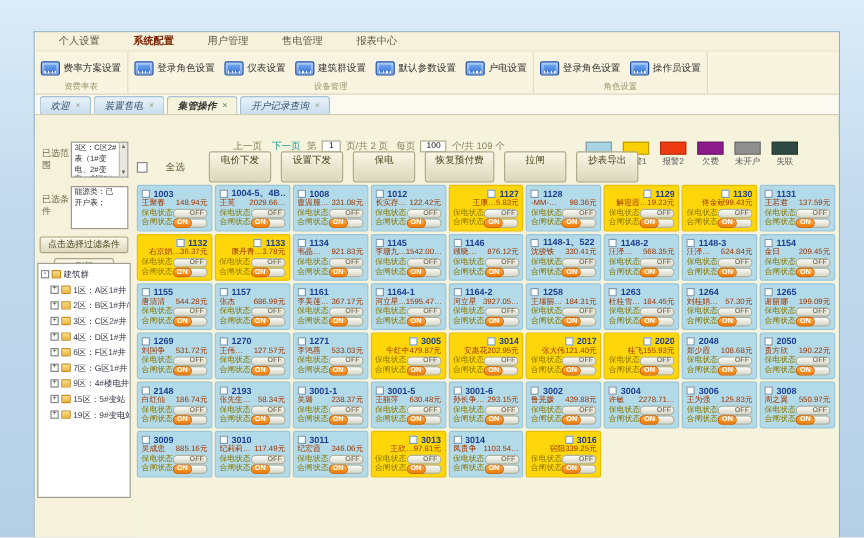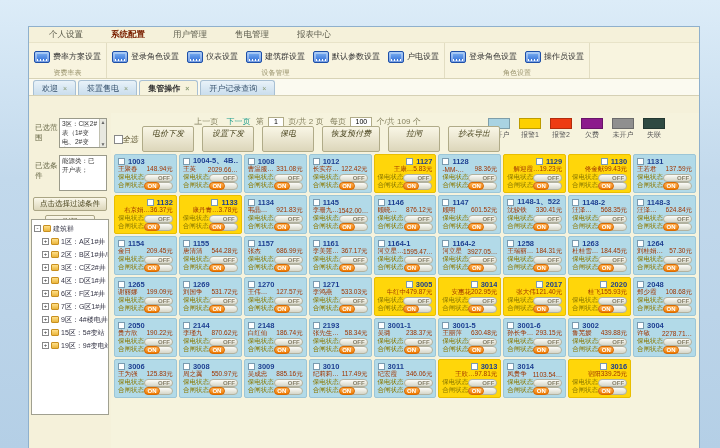--- a/index.html
+++ b/index.html
@@ -38,21 +38,21 @@
     background:linear-gradient(#7fb3f2,#2e6bd6);border:1px solid #1d4fa8;
     box-shadow:inset 0 0 0 2px rgba(255,255,255,.35);}
   .micon::after{content:"";position:absolute;left:2px;right:2px;bottom:1px;height:2px;
     background:repeating-linear-gradient(90deg,#fff 0 1px,transparent 1px 3px);}
   .rglabel{text-align:center;font-size:7px;color:#9a946e;height:10px;line-height:9px;}
   
   .tabrow{height:17px;background:#fbfaf0;border-bottom:1px solid #d5d0b4;display:flex;
     align-items:flex-end;padding-left:4px;gap:2px;}
   .tab{height:15px;display:flex;align-items:center;gap:5px;padding:0 8px;font-size:8px;
     background:linear-gradient(#e9f2f9,#c9dded);border:1px solid #a8c0d4;border-bottom:none;
-    border-radius:3px 3px 0 0;color:#35506b;white-space:nowrap;}
+    border-radius:3px 3px 0 0;color:#35506b;white-space:nowrap;font-style:italic;}
   .tab.active{background:#f6f3dd;font-weight:bold;color:#333;}
   .tabx{color:#8a9a74;font-size:7px;}
   
   .content{position:absolute;left:0;top:86px;right:0;bottom:0;}
   .sidebar{position:absolute;left:0;top:0;width:82px;bottom:0;background:#f5f1da;font-size:7.5px;}
   .sidelbl{position:absolute;width:24px;color:#6b6b4a;line-height:1.3;}
   .listbox{position:absolute;background:#fff;border:1px solid #9a9a8a;font-size:6.5px;
     color:#333;padding:1px 7px 1px 2px;overflow:hidden;line-height:1.35;}
   .scrollcol{position:absolute;right:0;top:0;bottom:0;width:7px;background:#e8e8e0;
     border-left:1px solid #c0c0b0;display:flex;flex-direction:column;justify-content:space-between;
@@ -77,21 +77,21 @@
   .pglink{margin:0 3px;}
   .pglink.next{color:#1f9e8e;}
   .pgin{width:16px;height:10px;border:1px solid #b0ab88;background:#fff;font-size:7px;
     text-align:center;font-family:"Liberation Sans",sans-serif;margin:0 2px;vertical-align:middle;}
   .pgin.wide{width:22px;}
   .legend{position:absolute;right:34px;top:5px;display:flex;gap:9px;}
   .litem{display:flex;flex-direction:column;align-items:center;gap:1px;}
   .lsw{width:22px;height:11px;border:1px solid rgba(0,0,0,.25);}
   .llb{font-size:7px;color:#555;white-space:nowrap;}
   .actionrow{position:absolute;left:3px;top:17px;height:18px;display:flex;align-items:center;
-    gap:4px;font-size:8px;color:#5c5530;font-style:italic;}
+    gap:20px;font-size:8px;color:#5c5530;}
   .chk{width:9px;height:9px;background:#fff;border:1px solid #888;}
   .abtn{min-width:52px;height:26px;line-height:13px;padding:0 8px;text-align:center;
     background:linear-gradient(#f9f6e6,#dcd6ba);border:1px solid #b0ab88;border-radius:2px;
     font-size:8px;color:#4a451f;white-space:nowrap;}
   
   .grid{position:absolute;left:3px;top:41px;right:3px;display:grid;
     grid-template-columns:repeat(9,1fr);gap:2px;}
   .card{height:39px;padding:2px 3px;border-radius:2px;display:flex;flex-direction:column;
     justify-content:space-between;overflow:hidden;}
   .card.open{background:#b2dae8;border:1px solid #9cc6d7;}
@@ -627,42 +627,20 @@
               <div class="crow">
                 <span class="lb">合闸状态</span>
                 <span class="tg on">
                   <span class="knob">ON</span>
                 </span>
               </div>
             </div>
             <div class="card open">
               <div class="crow">
                 <span class="cb"></span>
-                <span class="rid">1147</span>
-              </div>
-              <div class="crow">
-                <span class="nm">顾明</span>
-                <span class="amt">601.52元</span>
-              </div>
-              <div class="crow">
-                <span class="lb">保电状态</span>
-                <span class="tg off">
-                  <span class="offtxt">OFF</span>
-                </span>
-              </div>
-              <div class="crow">
-                <span class="lb">合闸状态</span>
-                <span class="tg on">
-                  <span class="knob">ON</span>
-                </span>
-              </div>
-            </div>
-            <div class="card open">
-              <div class="crow">
-                <span class="cb"></span>
                 <span class="rid">1148-1、522</span>
               </div>
               <div class="crow">
                 <span class="nm">沈骏铁</span>
                 <span class="amt">330.41元</span>
               </div>
               <div class="crow">
                 <span class="lb">保电状态</span>
                 <span class="tg off">
                   <span class="offtxt">OFF</span>
@@ -1116,42 +1094,20 @@
               </div>
             </div>
             <div class="card open">
               <div class="crow">
                 <span class="cb"></span>
                 <span class="rid">2050</span>
               </div>
               <div class="crow">
                 <span class="nm">贵方欣</span>
                 <span class="amt">190.22元</span>
-              </div>
-              <div class="crow">
-                <span class="lb">保电状态</span>
-                <span class="tg off">
-                  <span class="offtxt">OFF</span>
-                </span>
-              </div>
-              <div class="crow">
-                <span class="lb">合闸状态</span>
-                <span class="tg on">
-                  <span class="knob">ON</span>
-                </span>
-              </div>
-            </div>
-            <div class="card open">
-              <div class="crow">
-                <span class="cb"></span>
-                <span class="rid">2144</span>
-              </div>
-              <div class="crow">
-                <span class="nm">李瑾九</span>
-                <span class="amt">870.62元</span>
               </div>
               <div class="crow">
                 <span class="lb">保电状态</span>
                 <span class="tg off">
                   <span class="offtxt">OFF</span>
                 </span>
               </div>
               <div class="crow">
                 <span class="lb">合闸状态</span>
                 <span class="tg on">

